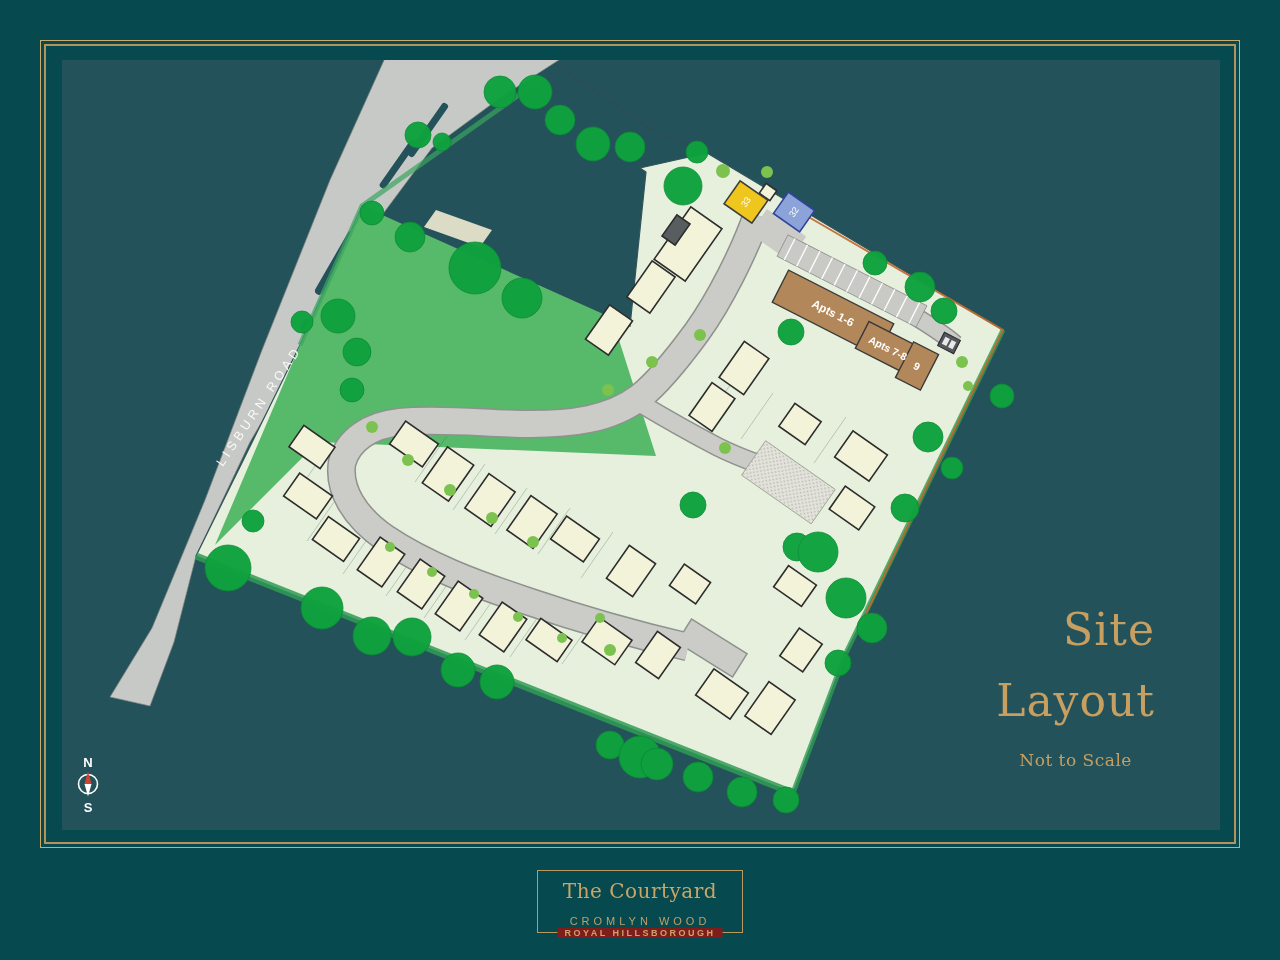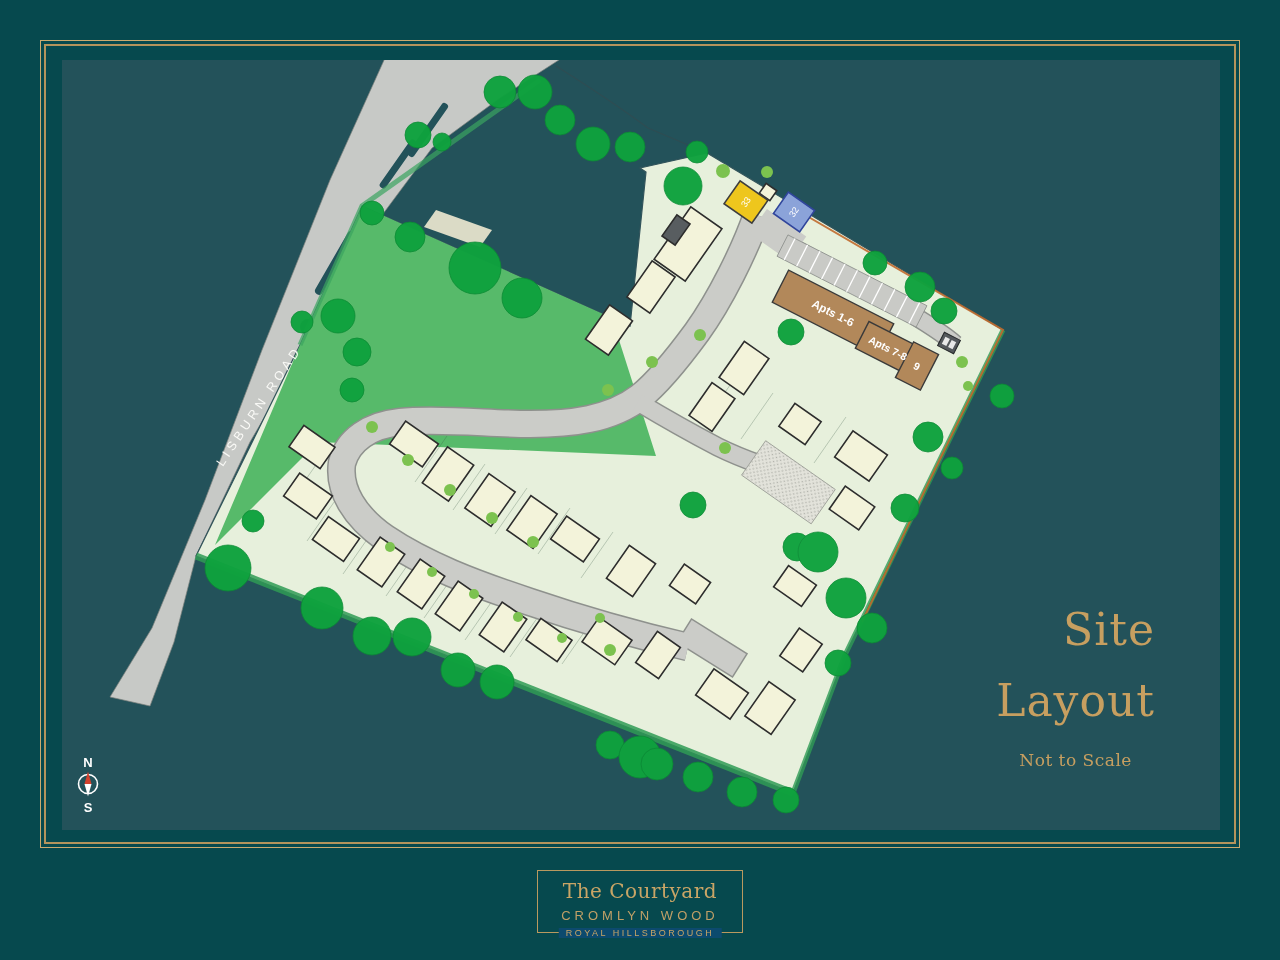--- a/index.html
+++ b/index.html
@@ -21,24 +21,24 @@
   }
   .title-line{font-size:44px;line-height:71px;letter-spacing:1px;}
   .title-note{font-size:17px;margin-top:14px;letter-spacing:.5px;text-align:center;}
 
   .footer-logo{
     position:absolute;left:50%;transform:translateX(-50%);
     top:870px;width:206px;height:63px;box-sizing:border-box;
     border:1px solid #B9995F;text-align:center;color:#C9A566;
   }
   .footer-name{font-family:"DejaVu Serif", serif;font-size:20px;line-height:30px;margin-top:5px;letter-spacing:.5px;}
-  .footer-loc{font-size:13px;letter-spacing:4px;margin-top:2px;color:#C0A067;}
+  .footer-loc{font-size:11px;letter-spacing:4px;margin-top:9px;color:#C0A067;}
   .footer-town{
     position:absolute;left:50%;transform:translateX(-50%);bottom:-6px;
-    background:#0c4a6e;padding:0 7px;font-size:9px;font-weight:normal;
+    background:#7f1d1d;padding:0 7px;font-size:9px;font-weight:bold;
     letter-spacing:2.5px;white-space:nowrap;color:#C9A566;
   }
   text{font-family:"Liberation Sans", sans-serif;}
 </style>
 </head>
 <body>
 
 <div class="frame-outer"></div>
 <div class="frame-inner"></div>
 <div class="panel"></div>

